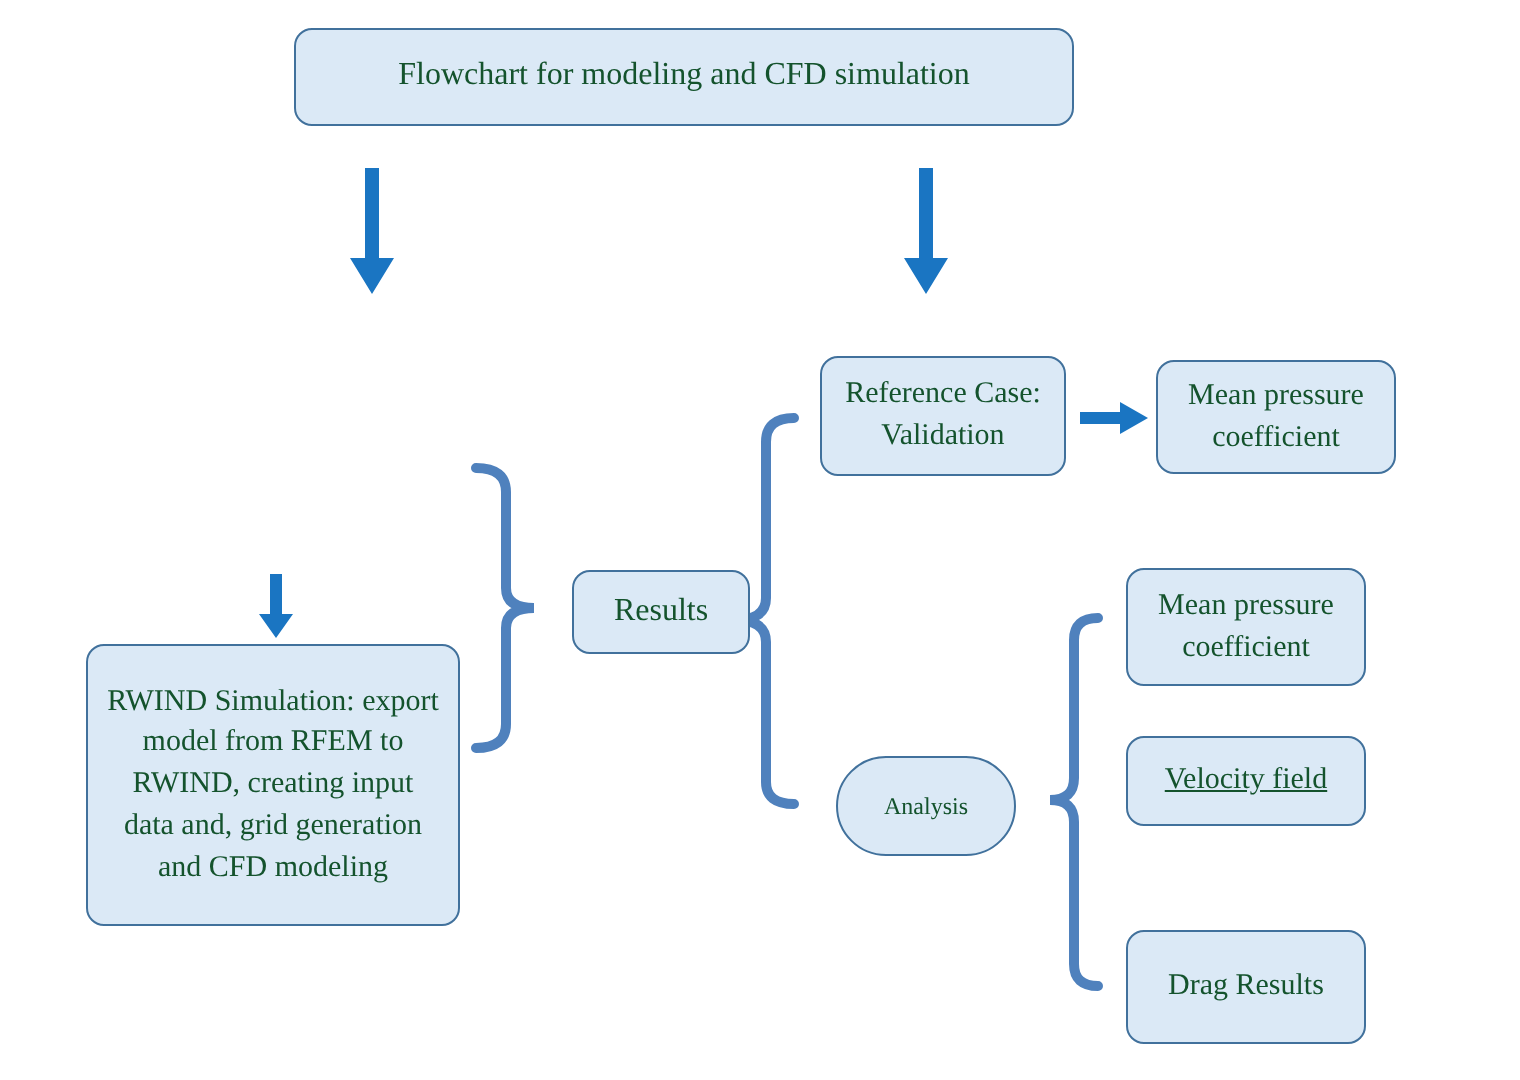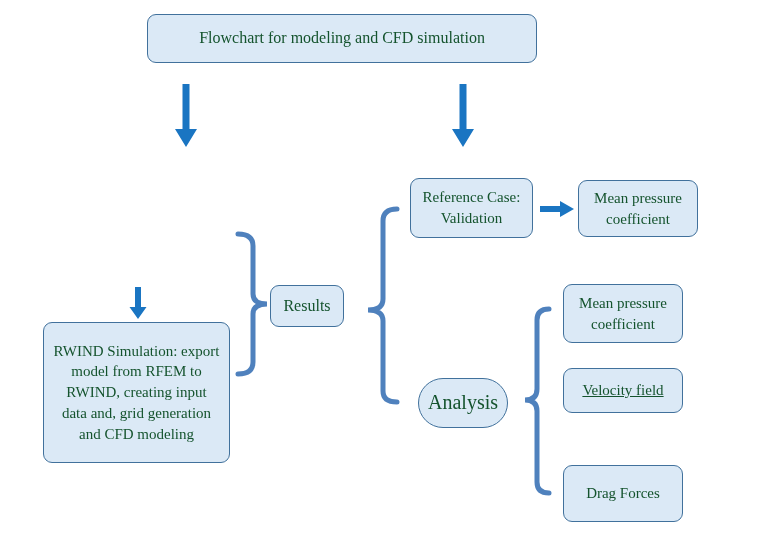--- a/index.html
+++ b/index.html
@@ -55,30 +55,30 @@
 
   <div class="box title" style="left:147px;top:14px;width:390px;height:49px;">Flowchart for modeling and CFD simulation</div>
 
 
   <div class="box" style="left:43px;top:322px;width:187px;height:141px;">RWIND Simulation: export
 model from RFEM to
 RWIND, creating input
 data and, grid generation
 and CFD modeling</div>
 
-  <div class="box" style="left:270px;top:285px;width:74px;height:42px;font-size:16px;">Results</div>
+  <div class="box" style="left:286px;top:285px;width:89px;height:42px;font-size:16px;">Results</div>
 
   <div class="box" style="left:410px;top:178px;width:123px;height:60px;">Reference Case:
 Validation</div>
 
   <div class="box" style="left:578px;top:180px;width:120px;height:57px;">Mean pressure
 coefficient</div>
 
-  <div class="box" style="left:418px;top:378px;width:90px;height:50px;font-size:20px;border-radius:25px;">Analysis</div>
+  <div class="box" style="left:418px;top:378px;width:90px;height:50px;font-size:12px;border-radius:25px;">Analysis</div>
 
   <div class="box" style="left:563px;top:284px;width:120px;height:59px;">Mean pressure
 coefficient</div>
 
   <div class="box" style="left:563px;top:368px;width:120px;height:45px;text-decoration:underline;">Velocity field</div>
 
-  <div class="box" style="left:563px;top:465px;width:120px;height:57px;">Drag Forces</div>
+  <div class="box" style="left:563px;top:465px;width:120px;height:57px;">Drag Results</div>
 
 </div>
 
 </body></html>

